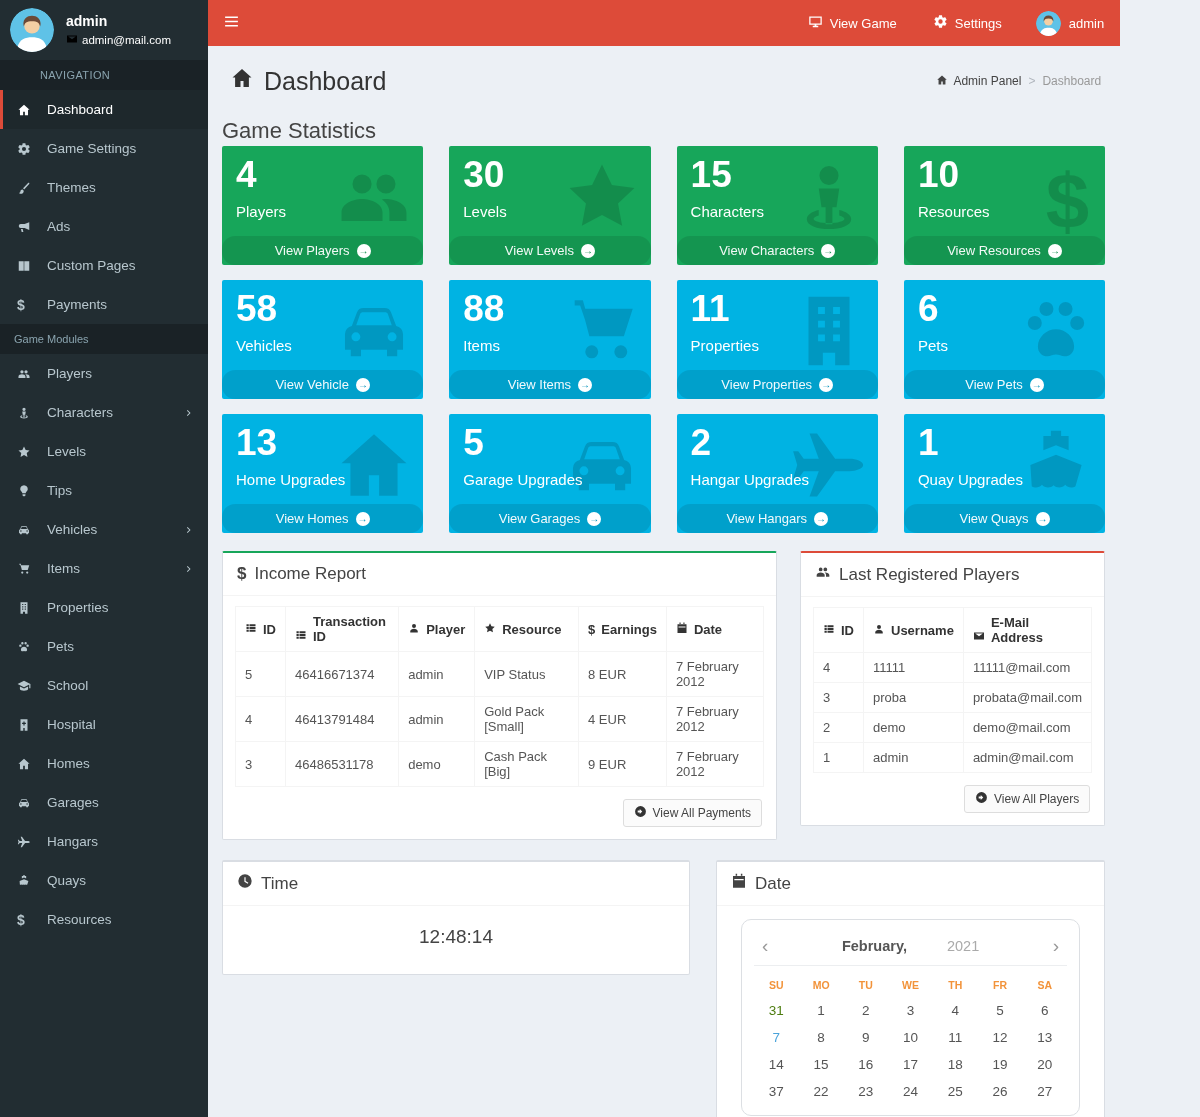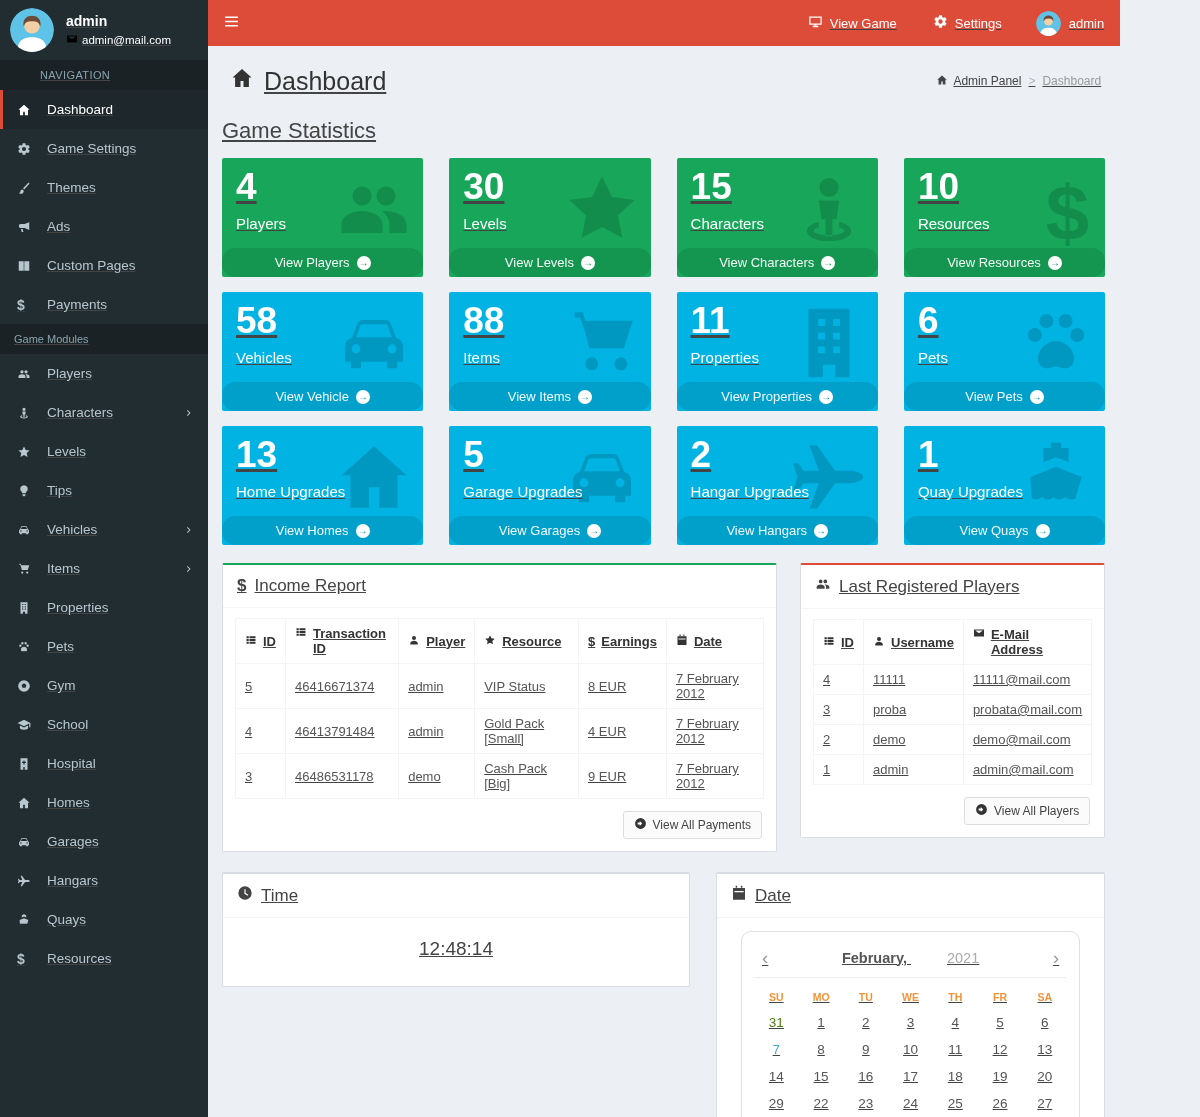--- a/index.html
+++ b/index.html
@@ -2,21 +2,21 @@
 <html><head>
 <meta charset="utf-8">
 <style>
   * { box-sizing: border-box; }
   html,body { margin:0; padding:0; }
   body {
     width:1200px; height:1117px; overflow:hidden;
     font-family:"Liberation Sans", sans-serif;
     background:#ecf0f5; color:#444;
   }
-  .app { display:flex; width:1088px; height:1117px;text-decoration:underline; }
+  .app { display:flex; width:1088px; height:1117px; }
 
   
   .sidebar { width:208px; flex:0 0 208px; background:#222d32; color:#b8c7ce; }
   .user-panel { display:flex; align-items:center; padding:8px 10px; height:60px; }
   .avatar { width:44px; height:44px; border-radius:50%; overflow:hidden; flex:0 0 44px; }
   .avatar svg { display:block; width:44px; height:44px; }
   .user-info { margin-left:12px; }
   .user-name { color:#fff; font-weight:bold; font-size:14px; }
   .user-email { color:#fff; font-size:11.5px; margin-top:4px; display:flex; align-items:center; gap:4px; }
   .user-email .ico svg { width:12px; height:12px; }
@@ -49,21 +49,21 @@
   .content { flex:1; padding:14px 15px 0 14px; overflow:hidden; }
   .content-header { display:flex; align-items:center; padding:6px 2px 2px 8px; }
   .page-title { display:flex; align-items:center; gap:10px; font-size:25px; font-weight:400; color:#333; margin:0; }
   .page-title .ico svg { width:24px; height:24px; fill:#333; }
   .breadcrumb { margin-left:auto; display:flex; align-items:center; gap:7px; font-size:12px; padding-right:2px; }
   .breadcrumb a { display:flex; align-items:center; gap:5px; color:#444; text-decoration:none; cursor:pointer; }
   .breadcrumb .ico svg { width:12px; height:12px; fill:#444; }
   .breadcrumb .sep { color:#b0b6bd; }
   .breadcrumb .cur { color:#999; }
 
-  .section-title { font-size:22px; font-weight:500; color:#444; margin:20px 0 14px 0; }
+  .section-title { font-size:22px; font-weight:500; color:#444; margin:20px 0 2px 0; }
 
   
   .stats-grid { display:grid; grid-template-columns:repeat(4,1fr); column-gap:26px; row-gap:15px; }
   .stat-card { border-radius:2px; color:#fff; position:relative; overflow:hidden; height:119px; }
   .stat-card.green { background:#17a65a; }
   .stat-card.blue  { background:#00b3e3; }
   .stat-body { height:90px; padding:8px 14px; position:relative; z-index:2; }
   .stat-value { font-size:37px; font-weight:bold; line-height:1.15; }
   .stat-label { font-size:15px; margin-top:6px; }
   .stat-ico { position:absolute; right:8px; top:10px; z-index:1; }
@@ -87,21 +87,21 @@
   .panel-h { display:flex; align-items:center; gap:8px; padding:11px 14px; font-size:17px; color:#444;
     border-bottom:1px solid #f4f4f4; }
   .panel-h .ico svg { width:16px; height:16px; fill:#444; }
   .panel-h .ico.txt { font-size:17px; font-weight:bold; color:#444; }
   .panel-income { flex:0 0 555px; }
   .panel-players { flex:1; }
   .panel-table-wrap { padding:10px 12px 0 12px; }
   table.data { width:100%; border-collapse:collapse; font-size:13px; color:#555; }
   table.data th, table.data td { border:1px solid #f4f4f4; padding:7px 9px; text-align:left; }
   table.data th { color:#333; font-size:13px; }
-  table.data th .hcell { display:flex; align-items:flex-start; gap:6px; font-weight:bold; }
+  table.data th .hcell { display:flex; align-items:flex-end; gap:6px; font-weight:bold; }
   table.data th .ico svg { width:12px; height:12px; fill:#333; }
   table.data th .ico.txt { font-weight:bold; font-size:13px; color:#333; }
   .panel-f { padding:12px 14px; text-align:right; }
   .btn-default { display:inline-flex; align-items:center; gap:6px; background:#fbfbfb; border:1px solid #ddd;
     border-radius:3px; padding:5px 10px; font-size:12px; color:#444; cursor:pointer;
     font-family:"Liberation Sans", sans-serif; }
   .btn-default .ico svg { width:13px; height:13px; fill:#333; }
 
   .panel-time { flex:0 0 468px; }
   .panel-date { flex:1; }
@@ -263,28 +263,20 @@
           </span>
           <span>Properties</span>
         </a>
         <a class="side-item">
           <span class="ico">
             <svg viewBox="0 0 24 24">
               <path fill-rule="evenodd" d="M12 11.5c2.8 0 5.3 2.3 5.3 5 0 1.8-1.3 2.9-2.8 2.9-.9 0-1.7-.5-2.5-.5s-1.6.5-2.5.5c-1.5 0-2.8-1.1-2.8-2.9 0-2.7 2.5-5 5.3-5zM5.8 7.6a2 2 0 1 1 0 4.1 2 2 0 0 1 0-4.1zm12.4 0a2 2 0 1 1 0 4.1 2 2 0 0 1 0-4.1zM9.2 3.5a2 2 0 1 1 0 4.1 2 2 0 0 1 0-4.1zm5.6 0a2 2 0 1 1 0 4.1 2 2 0 0 1 0-4.1z"></path>
             </svg>
           </span>
           <span>Pets</span>
-        </a>
-        <a class="side-item">
-          <span class="ico">
-            <svg viewBox="0 0 24 24">
-              <path fill-rule="evenodd" d="M12 2a10 10 0 1 0 0 20 10 10 0 0 0 0-20zm0 5.2 4.2 3-1.6 4.9H9.4l-1.6-4.9z"></path>
-            </svg>
-          </span>
-          <span>Gym</span>
         </a>
         <a class="side-item">
           <span class="ico">
             <svg viewBox="0 0 24 24">
               <path fill-rule="evenodd" d="M12 3 1 8.5 12 14l9-4.5V16h2V8.5zM5 12.8V17c0 1.7 3.1 3 7 3s7-1.3 7-3v-4.2l-7 3.5z"></path>
             </svg>
           </span>
           <span>School</span>
         </a>
         <a class="side-item">
@@ -777,21 +769,21 @@
                 <div class="cal-day">11</div>
                 <div class="cal-day">12</div>
                 <div class="cal-day">13</div>
                 <div class="cal-day">14</div>
                 <div class="cal-day">15</div>
                 <div class="cal-day">16</div>
                 <div class="cal-day">17</div>
                 <div class="cal-day">18</div>
                 <div class="cal-day">19</div>
                 <div class="cal-day">20</div>
-                <div class="cal-day">29</div>
+                <div class="cal-day">37</div>
                 <div class="cal-day">22</div>
                 <div class="cal-day">23</div>
                 <div class="cal-day">24</div>
                 <div class="cal-day">25</div>
                 <div class="cal-day">26</div>
                 <div class="cal-day">27</div>
               </div>
           </div>
         </section>
       </div>

